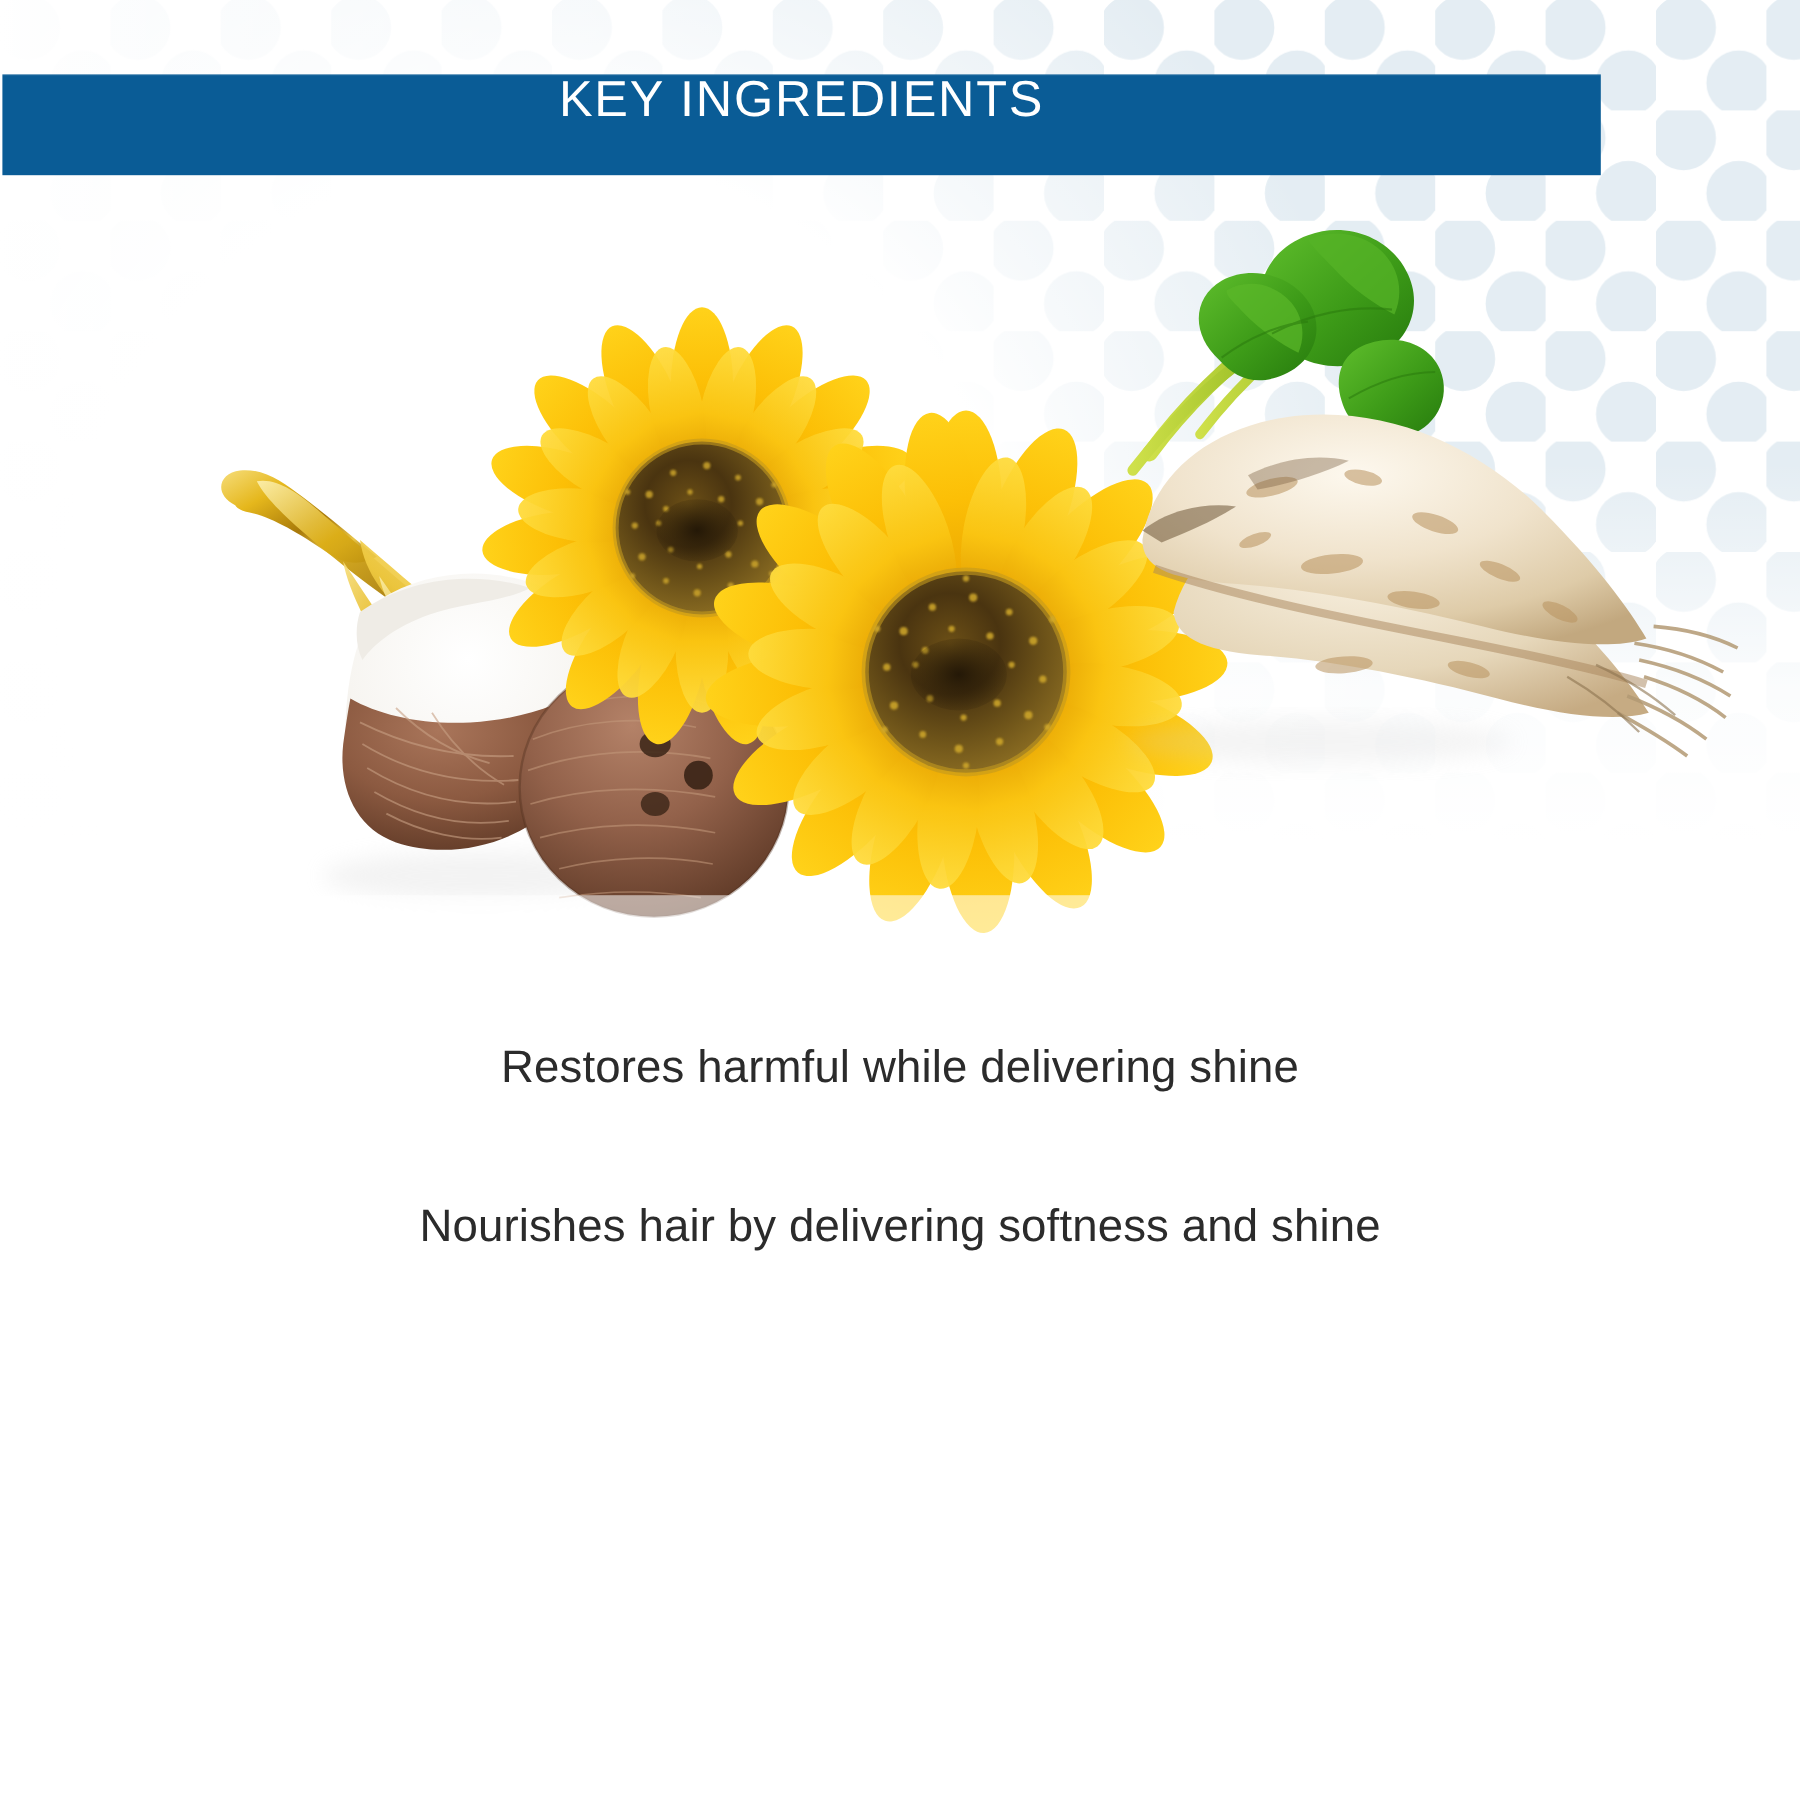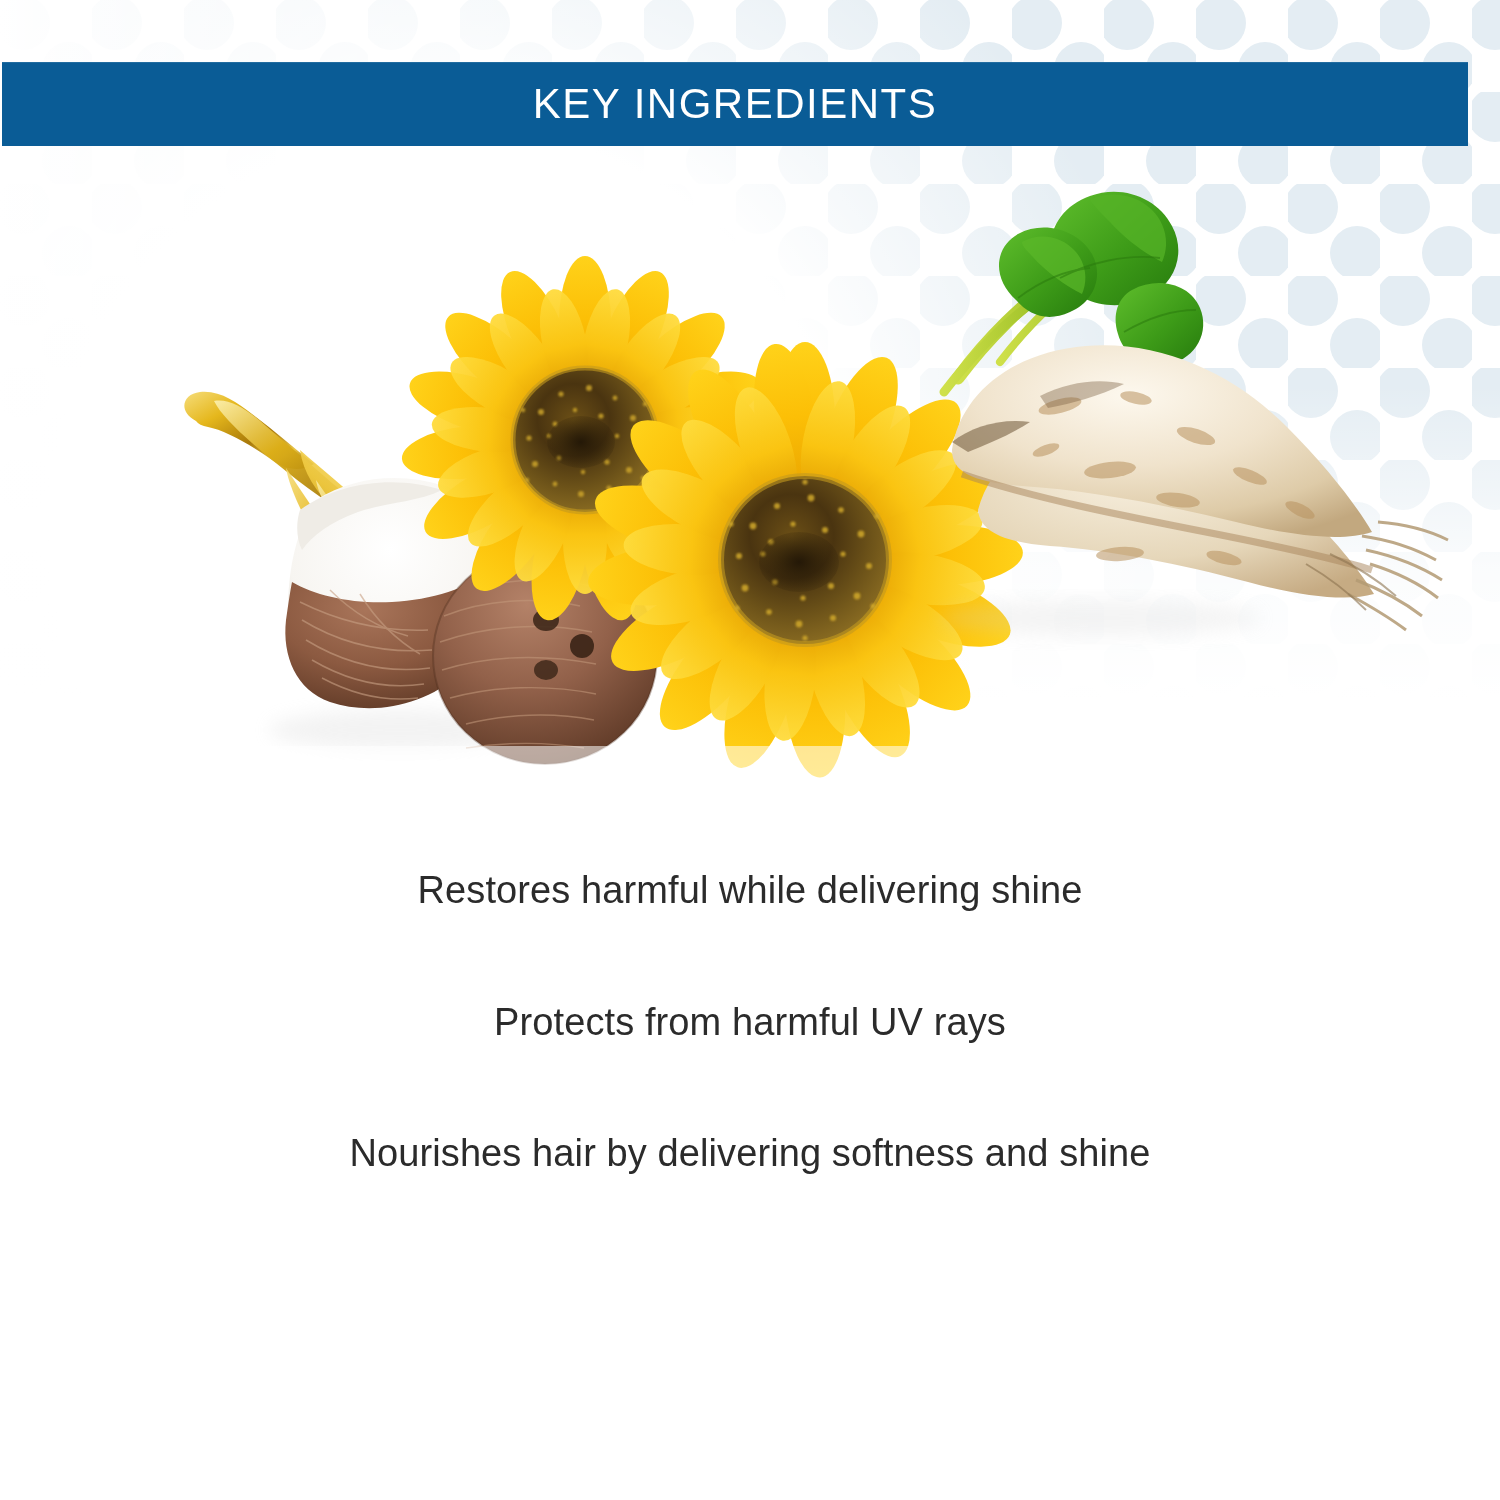--- a/index.html
+++ b/index.html
@@ -36,25 +36,25 @@
       radial-gradient(circle at 30% 75%, rgba(255,255,255,1) 0%, rgba(255,255,255,1) 34%, rgba(255,255,255,0.0) 62%),
       linear-gradient(to bottom, rgba(255,255,255,0) 55%, rgba(255,255,255,0.85) 82%, rgba(255,255,255,1) 100%),
       linear-gradient(to right, rgba(255,255,255,1) 0%, rgba(255,255,255,0.55) 18%, rgba(255,255,255,0.0) 42%);
   }
 
   
   .banner {
     position: absolute;
     left: 2px;
     top: 62px;
-    width: 1466px;
+    width: 1332px;
     height: 84px;
     background: #0a5c96;
     display: flex;
-    align-items: center;
+    align-items: flex-start;
     justify-content: center;
     box-shadow: inset 0 1px 0 rgba(255,255,255,0.10);
   }
   .banner-title {
     color: #ffffff;
     font-family: "Liberation Sans", sans-serif;
     font-size: 42px;
     font-weight: 400;
     letter-spacing: 1.5px;
     line-height: 1;
@@ -517,21 +517,20 @@
     </svg>
   </div>
 
   <div class="ingredients">
 
     <div class="ing-block">
       <p class="ing-desc">Restores harmful while delivering shine</p>
     </div>
 
     <div class="ing-block">
-      <p class="ing-desc">Protects from harmful UV rays</p>
     </div>
 
     <div class="ing-block">
       <p class="ing-desc">Nourishes hair by delivering softness and shine</p>
     </div>
 
   </div>
 
 </div>
 

